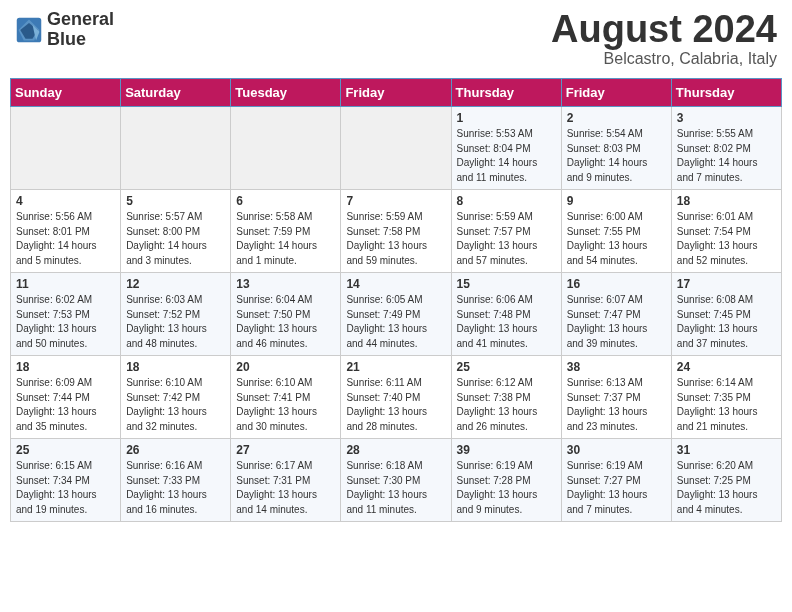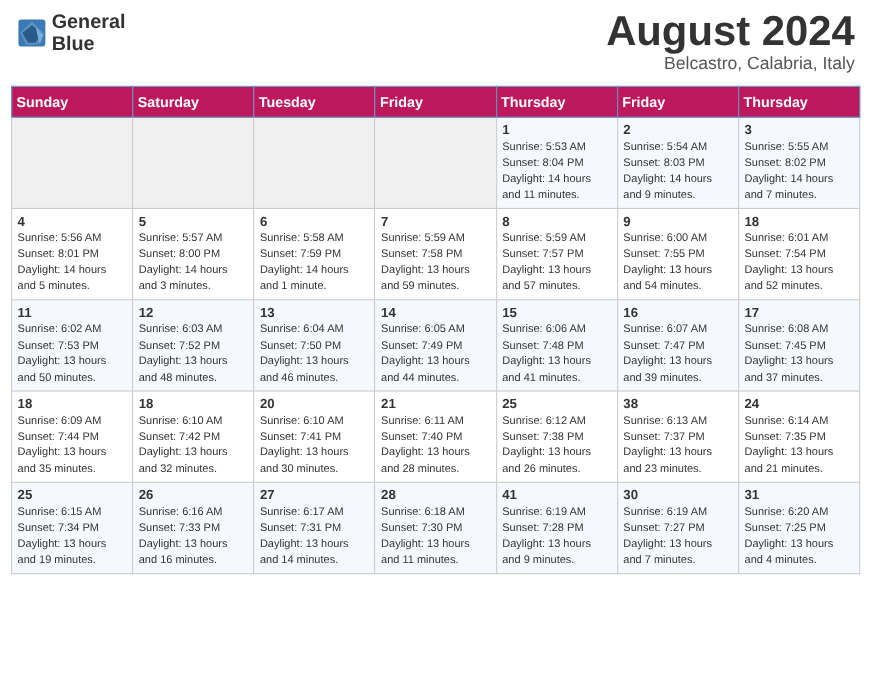--- a/index.html
+++ b/index.html
@@ -241,21 +241,21 @@
         </td>
         <td>
           <span class="day-number">27</span>
           <div class="cell-content">Sunrise: 6:17 AM<br>Sunset: 7:31 PM<br>Daylight: 13 hours<br>and 14 minutes.</div>
         </td>
         <td>
           <span class="day-number">28</span>
           <div class="cell-content">Sunrise: 6:18 AM<br>Sunset: 7:30 PM<br>Daylight: 13 hours<br>and 11 minutes.</div>
         </td>
         <td>
-          <span class="day-number">41</span>
+          <span class="day-number">39</span>
           <div class="cell-content">Sunrise: 6:19 AM<br>Sunset: 7:28 PM<br>Daylight: 13 hours<br>and 9 minutes.</div>
         </td>
         <td>
           <span class="day-number">30</span>
           <div class="cell-content">Sunrise: 6:19 AM<br>Sunset: 7:27 PM<br>Daylight: 13 hours<br>and 7 minutes.</div>
         </td>
         <td>
           <span class="day-number">31</span>
           <div class="cell-content">Sunrise: 6:20 AM<br>Sunset: 7:25 PM<br>Daylight: 13 hours<br>and 4 minutes.</div>
         </td>

